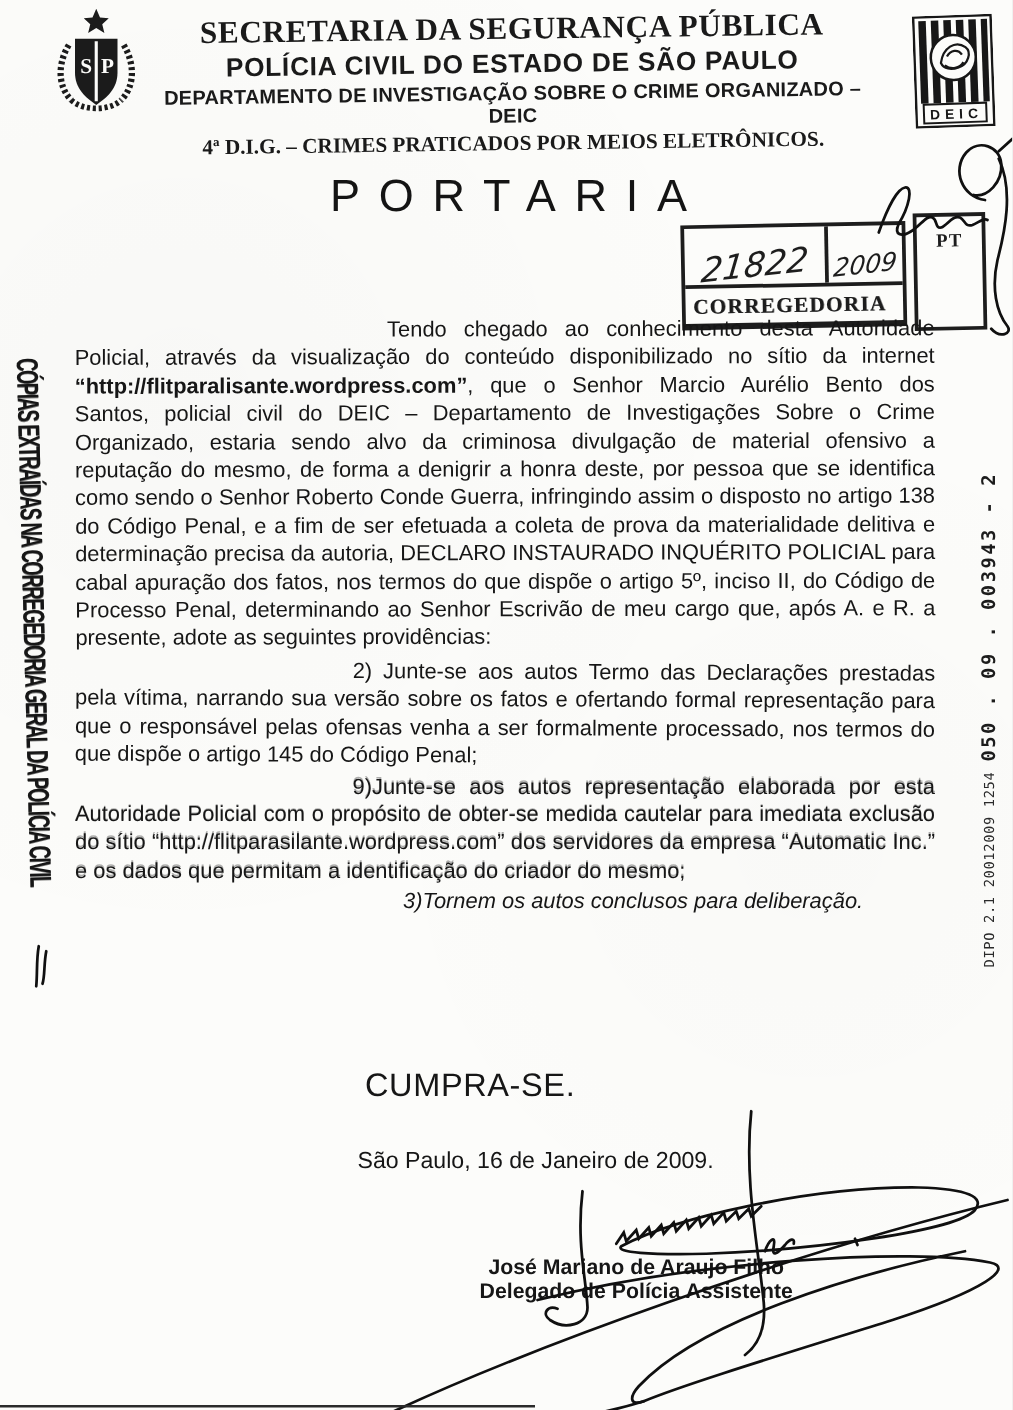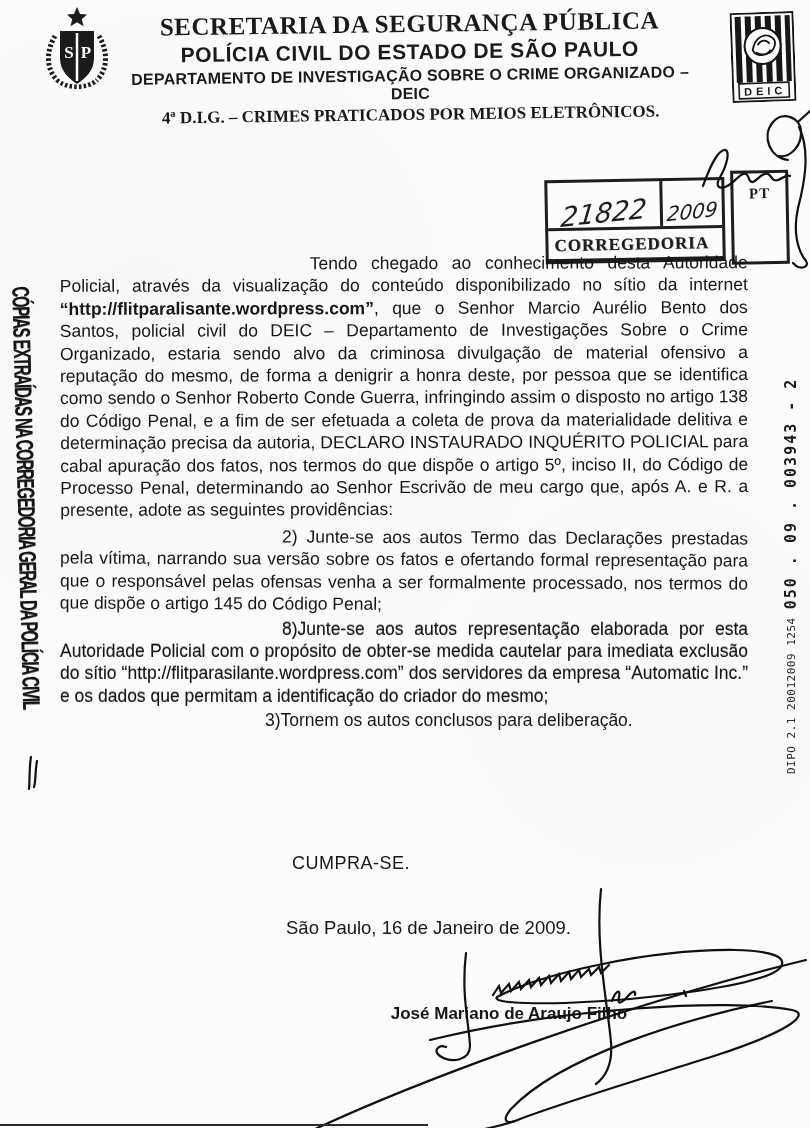--- a/index.html
+++ b/index.html
@@ -33,24 +33,24 @@
   .hw-num.small{font-size:20px; margin-bottom:4px;}
   .stamp-office{font-family:"Liberation Serif", serif; font-weight:bold; font-size:17px; letter-spacing:1px; padding:5px 0 0 6px; text-shadow:0.6px 0 0 rgba(20,20,20,0.5);}
   .stamp-pt{position:absolute; right:0; top:0; width:58px; height:94px; border:3px solid #1d1d1d; box-sizing:border-box; text-align:center; font-family:"Liberation Serif", serif; font-weight:bold; font-size:15px; padding-top:12px; letter-spacing:1px;}
   
   .body-text{position:absolute; left:60px; top:252px; width:688px; font-size:17.5px; line-height:22.4px; text-align:justify; color:#161616;}
   .body-text p{margin:0;}
   .p1{text-indent:250px; transform:rotate(-0.15deg);}
   .item1{text-indent:222px; margin-top:18px !important;}
   .item2{text-indent:222px; margin-top:5px !important; transform:rotate(0.25deg);}
   .item3{text-indent:222px; margin-top:2px !important; text-shadow:0 -1.2px 0 rgba(25,25,25,0.35);}
-  .item4{text-indent:205px; margin-top:2px !important; text-align:left;}
+  .item4{text-indent:205px; margin-top:2px !important; text-align:center;font-style:italic;}
   .url-bold{font-weight:bold;}
   
-  .cumprase{position:absolute; left:292px; top:853px; font-size:18px; letter-spacing:0.5px; color:#161616;}
+  .cumprase{position:absolute; left:292px; top:853px; font-size:26px; letter-spacing:0.5px; color:#161616;}
   .dateline{position:absolute; left:286px; top:917px; font-size:18.5px; color:#161616;}
   .sig-block{position:absolute; left:374px; top:1004px; width:270px; text-align:center; font-weight:bold; font-size:17px; line-height:19px; color:#161616;}
   
   .left-vert{
     position:absolute; left:34px; top:286px; width:690px; height:26px;
     transform-origin:0 0; transform:rotate(88.5deg) scale(0.70,1.15);
     font-weight:bold; font-size:21px; letter-spacing:-1.5px; white-space:nowrap;
     color:#161616; text-shadow:1px 0 0 rgba(10,10,10,0.55);
   }
   .right-vert{
@@ -97,20 +97,21 @@
     <text x="33" y="83" text-anchor="middle" font-family="Liberation Sans, sans-serif" font-size="11" font-weight="bold" letter-spacing="4" fill="#171717">DEIC</text>
   </svg>
 
   <div class="header">
     <div class="h-line1">SECRETARIA DA SEGURANÇA PÚBLICA</div>
     <div class="h-line2">POLÍCIA CIVIL DO ESTADO DE SÃO PAULO</div>
     <div class="h-line3">DEPARTAMENTO DE INVESTIGAÇÃO SOBRE O CRIME ORGANIZADO – DEIC</div>
     <div class="h-line4">4ª D.I.G. – CRIMES PRATICADOS POR MEIOS ELETRÔNICOS.</div>
   </div>
 
+  <div class="title">PORTARIA</div>
 
   <div class="stamp">
     <div class="stamp-main">
       <div class="stamp-row">
         <div class="stamp-cell num">
           <span class="hw-num">21822</span>
         </div>
         <div class="stamp-cell yr">
           <span class="hw-num small">2009</span>
         </div>
@@ -118,28 +119,29 @@
       <div class="stamp-office">CORREGEDORIA</div>
     </div>
     <div class="stamp-pt">
       <span>PT</span>
     </div>
   </div>
 
   <div class="body-text">
     <p class="p1"><span>Tendo chegado ao conhecimento desta Autoridade Policial, através da visualização do conteúdo disponibilizado no sítio da internet </span><span class="url-bold">“http://flitparalisante.wordpress.com”</span><span>, que o Senhor Marcio Aurélio Bento dos Santos, policial civil do DEIC – Departamento de Investigações Sobre o Crime Organizado, estaria sendo alvo da criminosa divulgação de material ofensivo a reputação do mesmo, de forma a denigrir a honra deste, por pessoa que se identifica como sendo o Senhor Roberto Conde Guerra, infringindo assim o disposto no artigo 138 do Código Penal, e a fim de ser efetuada a coleta de prova da materialidade delitiva e determinação precisa da autoria, DECLARO INSTAURADO INQUÉRITO POLICIAL para cabal apuração dos fatos, nos termos do que dispõe o artigo 5º, inciso II, do Código de Processo Penal, determinando ao Senhor Escrivão de meu cargo que, após A. e R. a presente, adote as seguintes providências:</span></p>
     <p class="item2">2) Junte-se aos autos Termo das Declarações prestadas pela vítima, narrando sua versão sobre os fatos e ofertando formal representação para que o responsável pelas ofensas venha a ser formalmente processado, nos termos do que dispõe o artigo 145 do Código Penal;</p>
-    <p class="item3">8)Junte-se aos autos representação elaborada por esta Autoridade Policial com o propósito de obter-se medida cautelar para imediata exclusão do sítio “http://flitparasilante.wordpress.com” dos servidores da empresa “Automatic Inc.” e os dados que permitam a identificação do criador do mesmo;</p>
+    <p class="item3">9)Junte-se aos autos representação elaborada por esta Autoridade Policial com o propósito de obter-se medida cautelar para imediata exclusão do sítio “http://flitparasilante.wordpress.com” dos servidores da empresa “Automatic Inc.” e os dados que permitam a identificação do criador do mesmo;</p>
     <p class="item4">3)Tornem os autos conclusos para deliberação.</p>
   </div>
 
   <div class="cumprase">CUMPRA-SE.</div>
   <div class="dateline">São Paulo, 16 de Janeiro de 2009.</div>
   <div class="sig-block">
     <div>José Mariano de Araujo Filho</div>
+    <div>Delegado de Polícia Assistente</div>
   </div>
 
   <div class="left-vert">CÓPIAS EXTRAÍDAS NA CORREGEDORIA GERAL DA POLÍCIA CIVIL</div>
 
   <div class="right-vert">
     <span class="small">DIPO 2.1 20012009 1254</span>
     <span class="code">050 . 09 . 003943 - 2</span>
   </div>
 
   <svg class="ink" width="810" height="1128" viewBox="0 0 810 1128">

